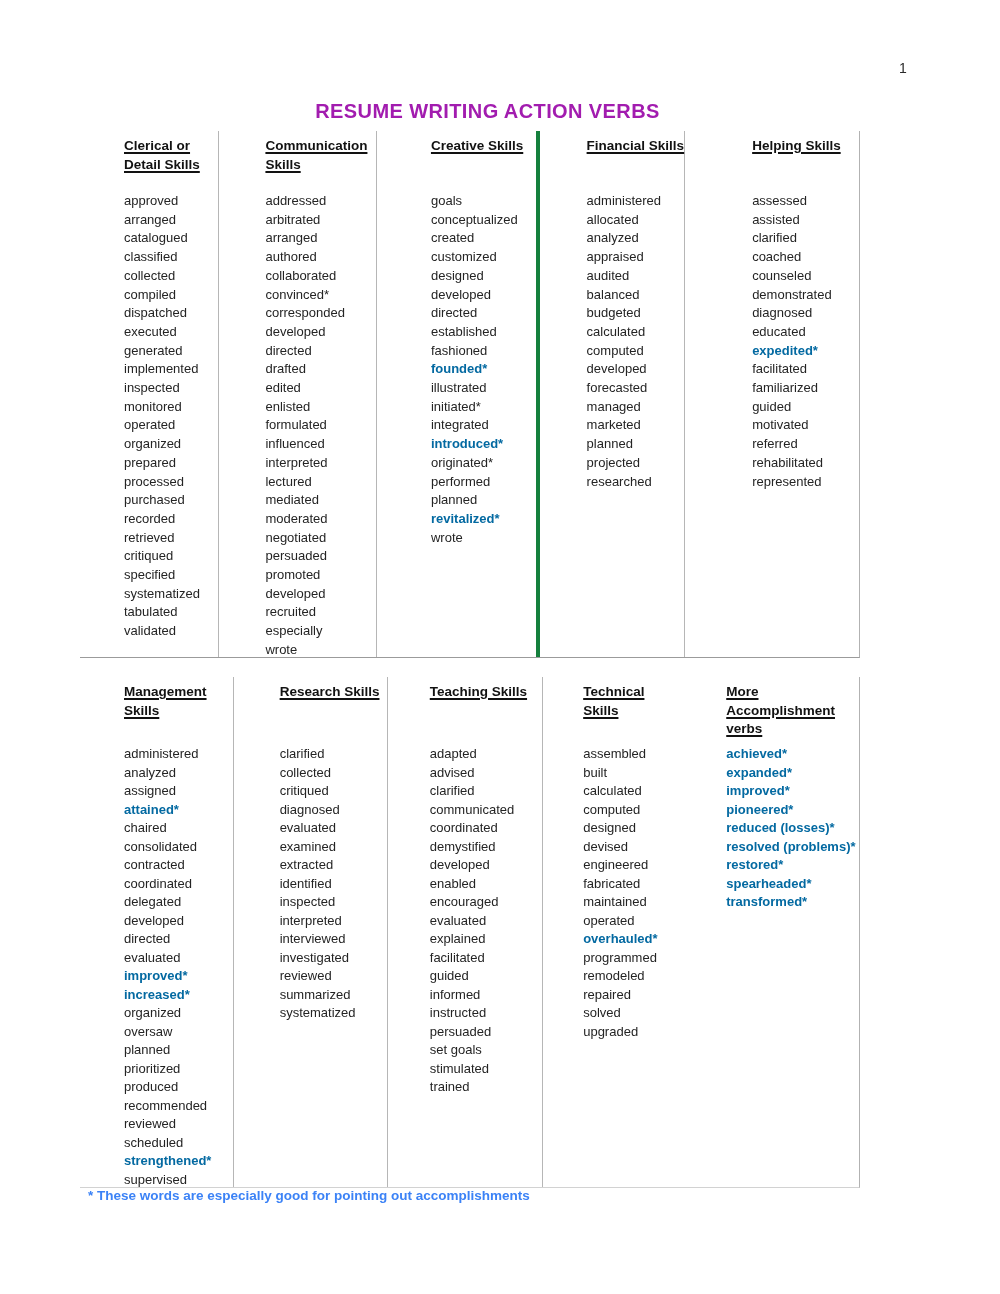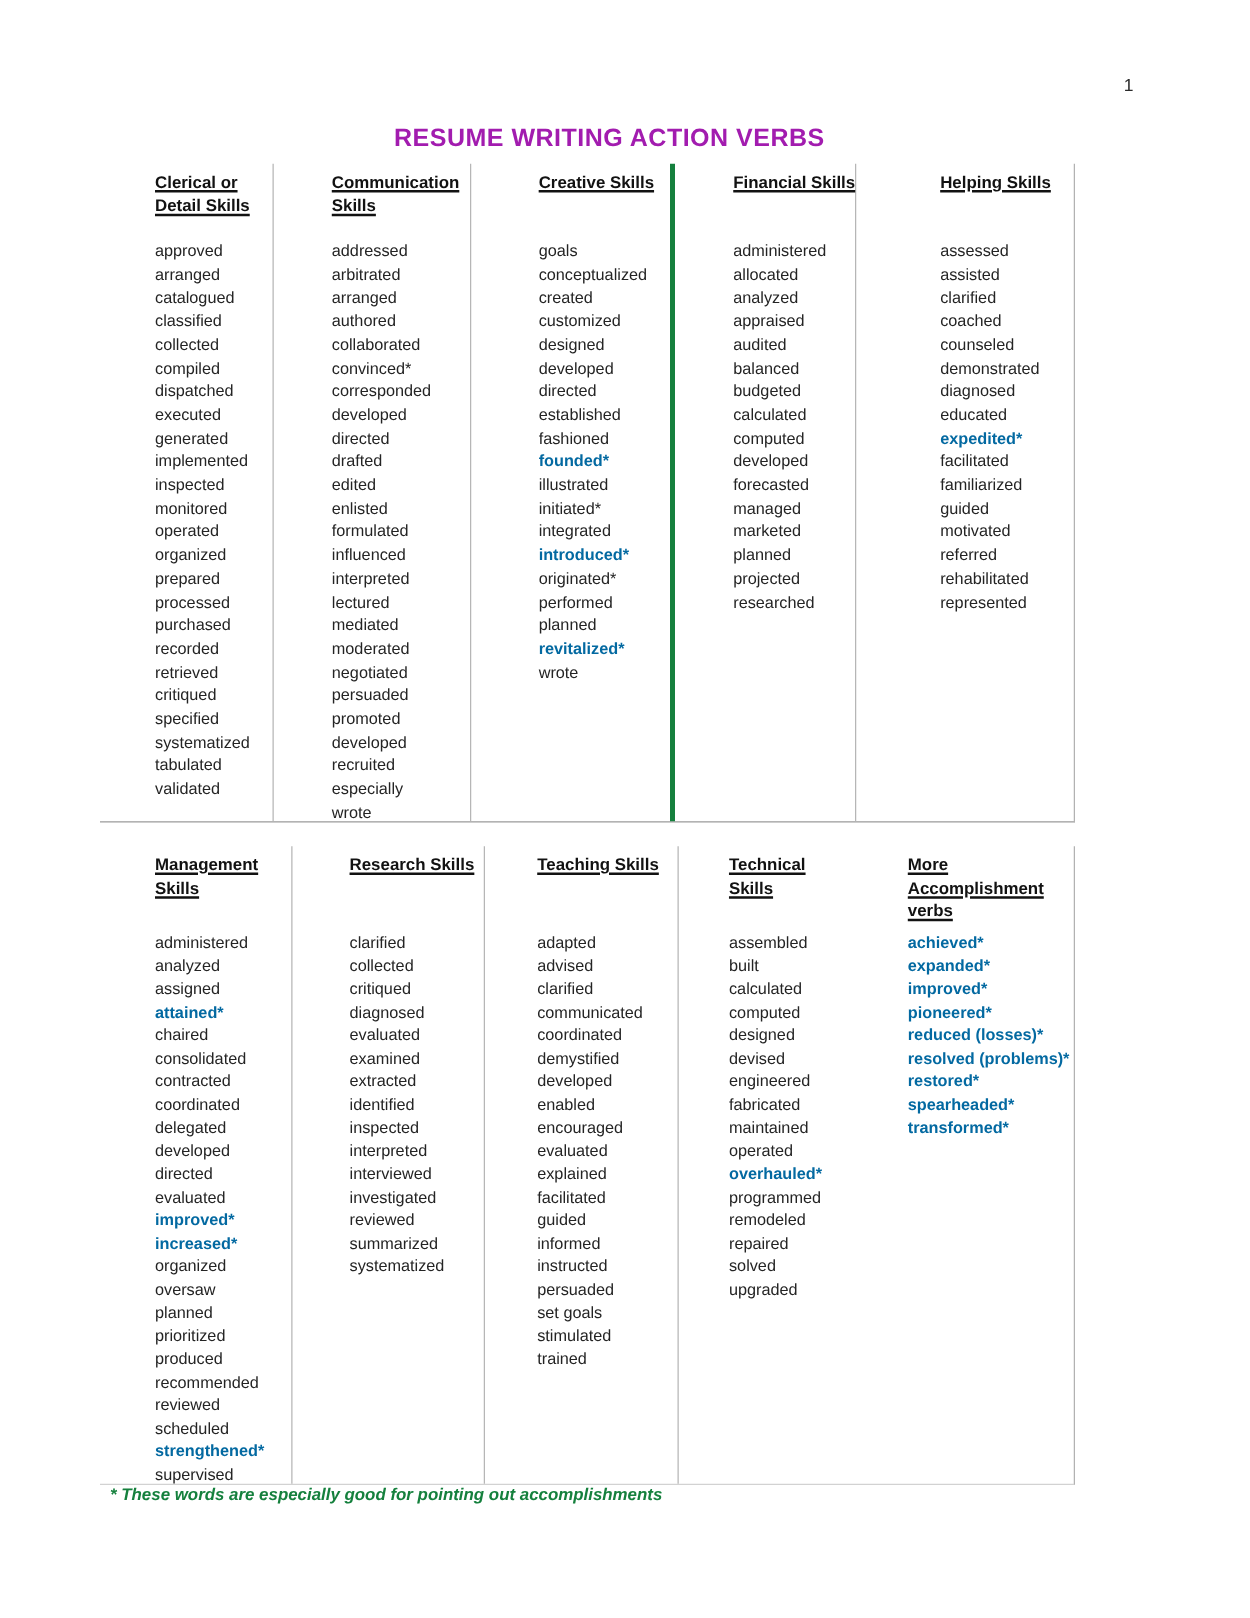--- a/index.html
+++ b/index.html
@@ -55,21 +55,21 @@
   [data-name="column-financial-skills"] .colhead { height: 37px; }
   [data-name="column-technical-skills"] .colhead,
   [data-name="column-more-accomplishment-verbs"] .colhead { height: 80px; }
 
   .word { font-size: 13px; line-height: 18.7px; white-space: nowrap; color: #242424; }
   #table-bottom .word { line-height: 18.5px; }
   .word.bold { font-weight: bold; color: #0369a1; }
 
   .footnote {
     position: absolute; top: 1188px; left: 88px;
-    font-size: 13.5px; font-weight: bold; color: #15803d; font-style: italic;
+    font-size: 13.5px; font-weight: bold; color: #3b82f6;
   }
 </style>
 </head>
 <body>
 
 <div class="page" data-name="document-page">
   <div class="pagenum" data-name="page-number">1</div>
   <h1 class="title" data-name="page-title">RESUME WRITING ACTION VERBS</h1>
   <div class="vtable" id="table-top" data-name="action-verbs-table-top">
       <div class="col" data-name="column-clerical-detail-skills">

